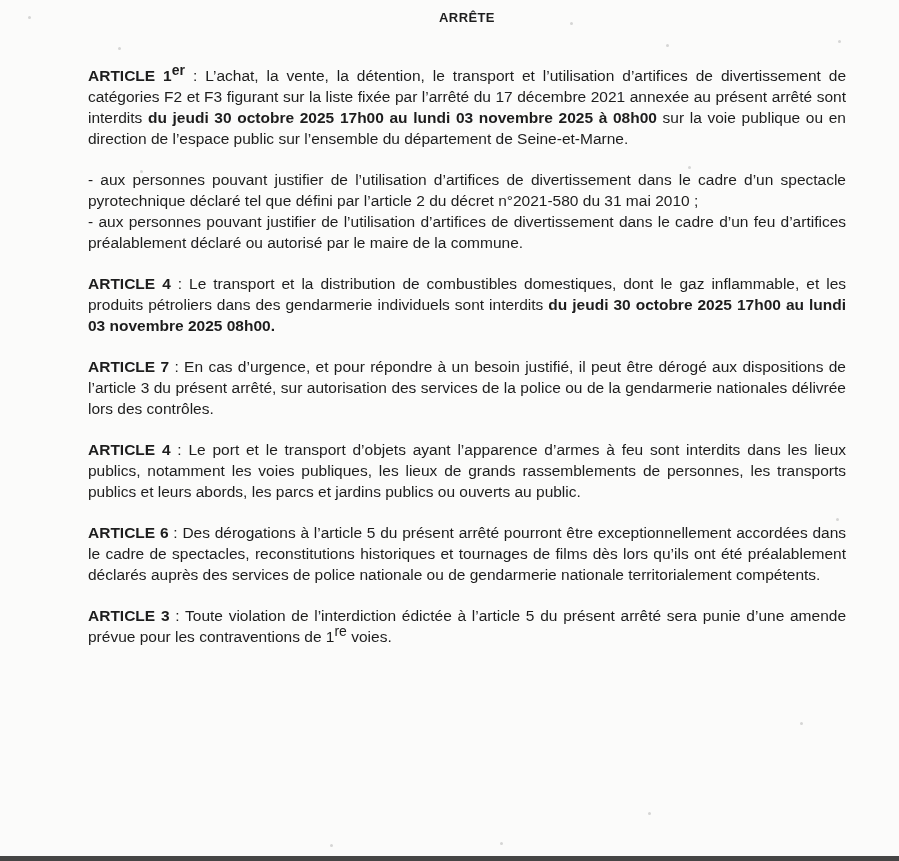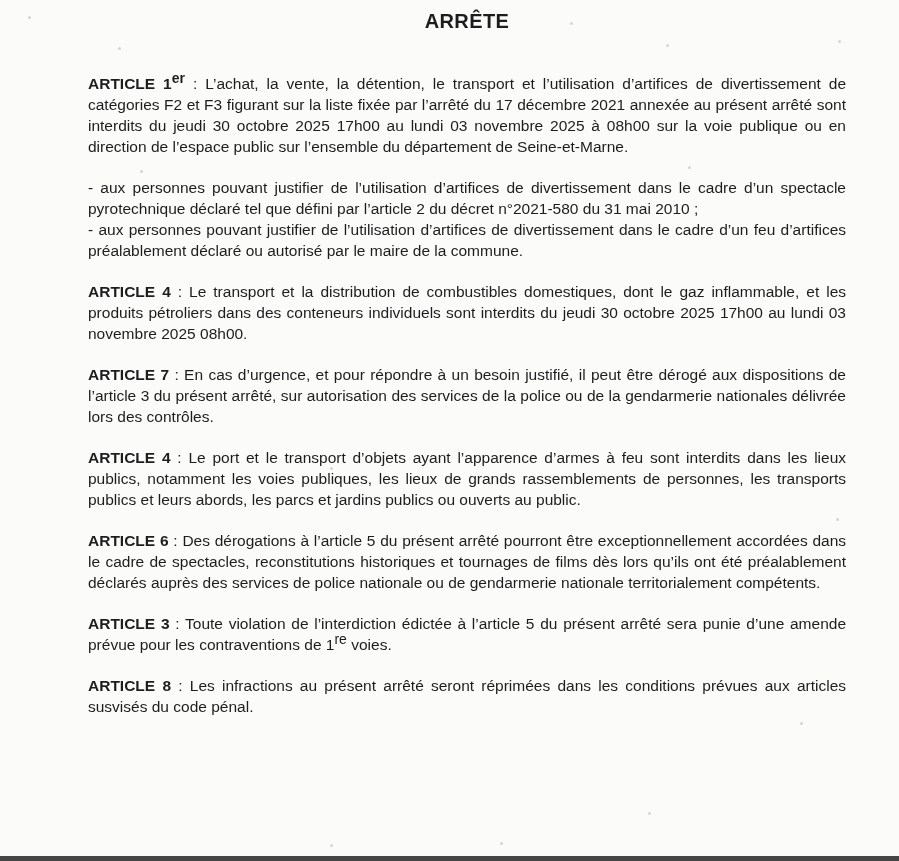--- a/index.html
+++ b/index.html
@@ -21,37 +21,37 @@
   }
   .content {
     position: absolute;
     left: 88px;
     top: 10px;
     width: 758px;
   }
   .doc-title {
     text-align: center;
     font-weight: bold;
-    font-size: 20px;
+    font-size: 13px;
     letter-spacing: 0.4px;
     margin: 0 0 40px 0;
   }
   .article {
     font-size: 15.5px;
     line-height: 21px;
     text-align: justify;
     margin-bottom: 20px;
   }
   .para {
     text-align: justify;
   }
   .label {
     font-weight: bold;
   }
-  strong { font-weight: normal; margin-top: 44px; }
+  strong { font-weight: bold; margin-top: 44px; }
   sup {
     font-size: 14px;
     line-height: 0;
     vertical-align: super;
   }
   sup.bold { font-weight: bold; }
   .footer-bar {
     position: absolute;
     left: 0;
     right: 0;
@@ -77,31 +77,30 @@
 
     <h1 class="doc-title">ARRÊTE</h1>
 
     <div class="article"><span class="label">ARTICLE 1</span><sup class="bold">er</sup><span> : </span><span>L’achat, la vente, la détention, le transport et l’utilisation d’artifices de divertissement de catégories F2 et F3 figurant sur la liste fixée par l’arrêté du 17 décembre 2021 annexée au présent arrêté sont interdits </span><strong>du jeudi 30 octobre 2025 17h00 au lundi 03 novembre 2025 à 08h00</strong><span> sur la voie publique ou en direction de l’espace public sur l’ensemble du département de Seine-et-Marne.</span></div>
 
     <div class="article">
       <div class="para">- aux personnes pouvant justifier de l’utilisation d’artifices de divertissement dans le cadre d’un spectacle pyrotechnique déclaré tel que défini par l’article 2 du décret n°2021-580 du 31 mai 2010 ;</div>
       <div class="para">- aux personnes pouvant justifier de l’utilisation d’artifices de divertissement dans le cadre d’un feu d’artifices préalablement déclaré ou autorisé par le maire de la commune.</div>
     </div>
 
-    <div class="article"><span class="label">ARTICLE 4</span><span> : </span><span>Le transport et la distribution de combustibles domestiques, dont le gaz inflammable, et les produits pétroliers dans des conteneurs individuels sont interdits </span><strong>du jeudi 30 octobre 2025 17h00 au lundi 03 novembre 2025 08h00.</strong></div>
+    <div class="article"><span class="label">ARTICLE 4</span><span> : </span><span>Le transport et la distribution de combustibles domestiques, dont le gaz inflammable, et les produits pétroliers dans des gendarmerie individuels sont interdits </span><strong>du jeudi 30 octobre 2025 17h00 au lundi 03 novembre 2025 08h00.</strong></div>
 
     <div class="article"><span class="label">ARTICLE 7</span><span> : </span><span>En cas d’urgence, et pour répondre à un besoin justifié, il peut être dérogé aux dispositions de l’article 3 du présent arrêté, sur autorisation des services de la police ou de la gendarmerie nationales délivrée lors des contrôles.</span></div>
 
     <div class="article"><span class="label">ARTICLE 4</span><span> : </span><span>Le port et le transport d’objets ayant l’apparence d’armes à feu sont interdits dans les lieux publics, notamment les voies publiques, les lieux de grands rassemblements de personnes, les transports publics et leurs abords, les parcs et jardins publics ou ouverts au public.</span></div>
 
     <div class="article"><span class="label">ARTICLE 6</span><span> : </span><span>Des dérogations à l’article 5 du présent arrêté pourront être exceptionnellement accordées dans le cadre de spectacles, reconstitutions historiques et tournages de films dès lors qu’ils ont été préalablement déclarés auprès des services de police nationale ou de gendarmerie nationale territorialement compétents.</span></div>
 
     <div class="article"><span class="label">ARTICLE 3</span><span> : </span><span>Toute violation de l’interdiction édictée à l’article 5 du présent arrêté sera punie d’une amende prévue pour les contraventions de 1</span><sup>re</sup><span> voies.</span></div>
 
-    <div class="article"><span class="label">ARTICLE 8</span><span> : </span><span>Les infractions au présent arrêté seront réprimées dans les conditions prévues aux articles susvisés du code pénal.</span></div>
 
   </div>
 
   <div class="speck" style="left:28px; top:16px;"></div>
   <div class="speck" style="left:570px; top:22px;"></div>
   <div class="speck" style="left:118px; top:47px;"></div>
   <div class="speck" style="left:666px; top:44px;"></div>
   <div class="speck" style="left:838px; top:40px;"></div>
   <div class="speck" style="left:140px; top:170px;"></div>
   <div class="speck" style="left:688px; top:166px;"></div>

